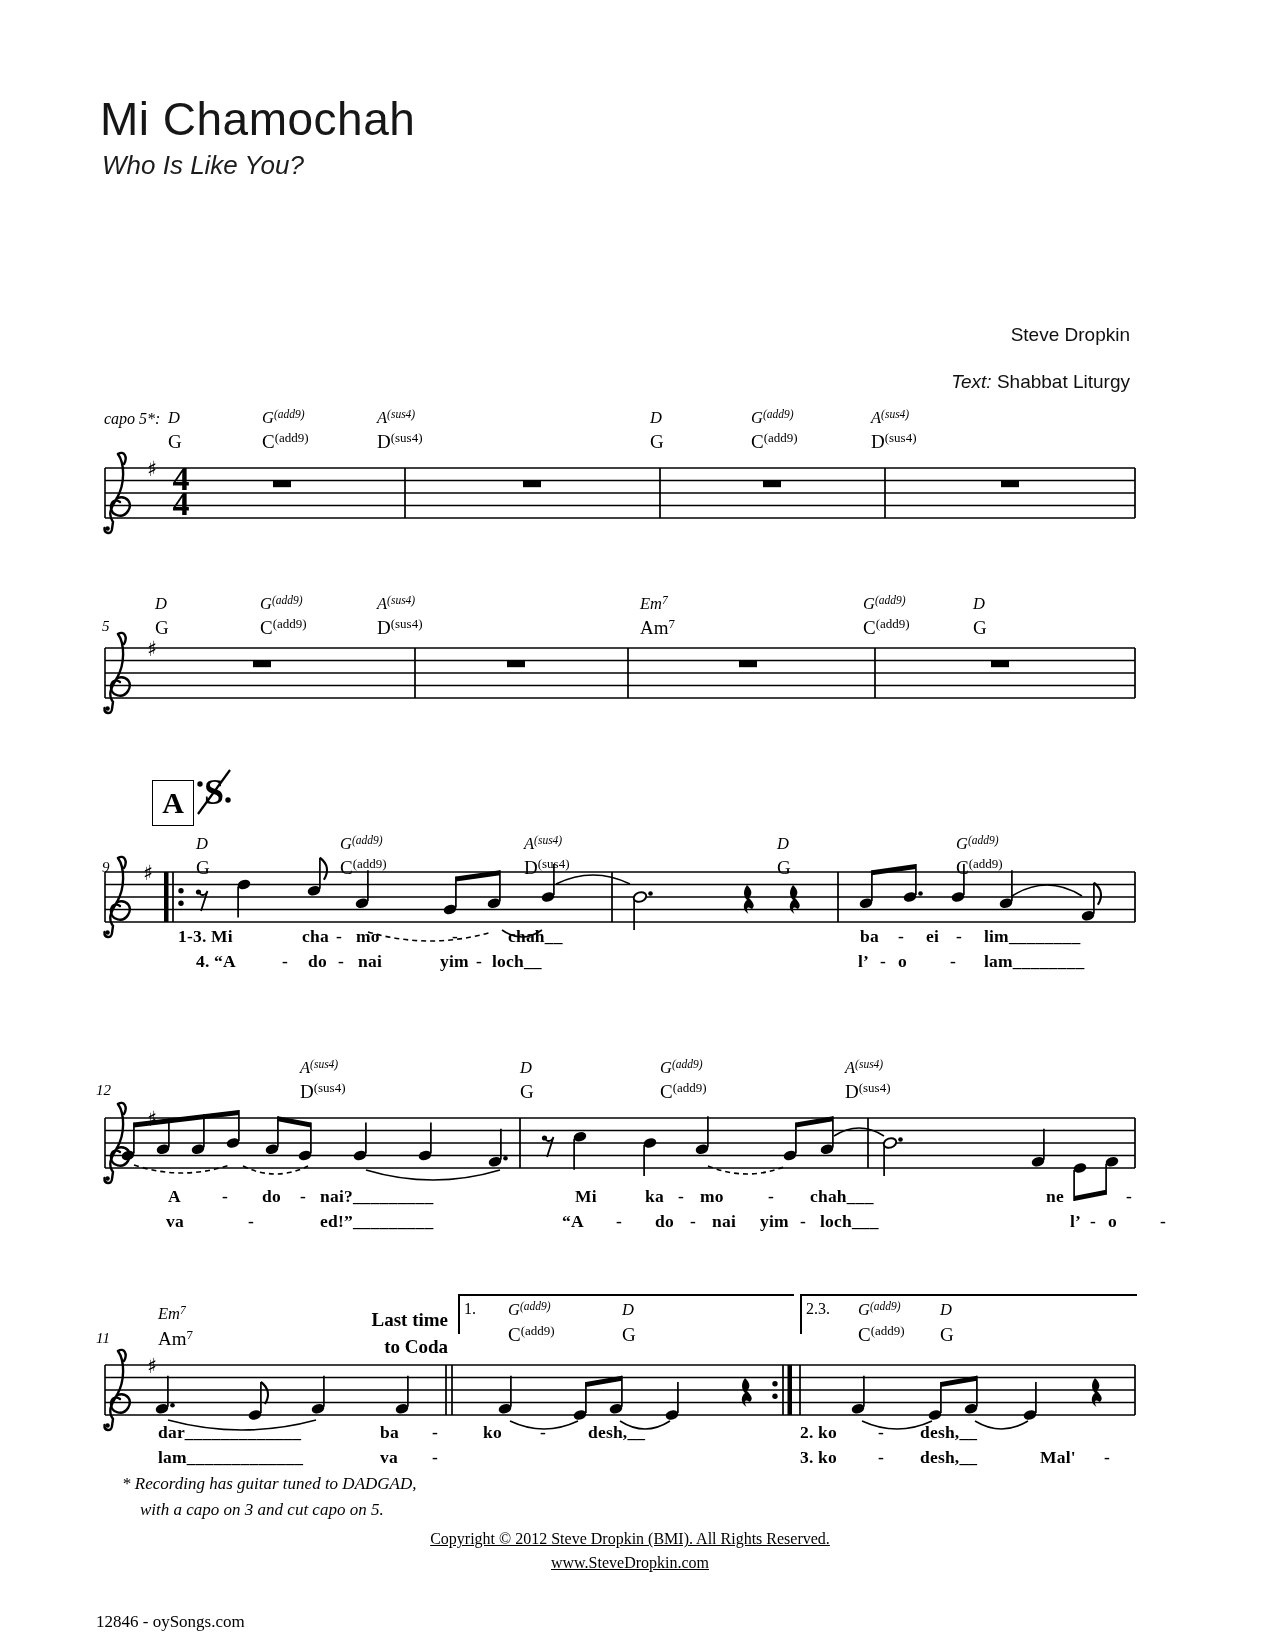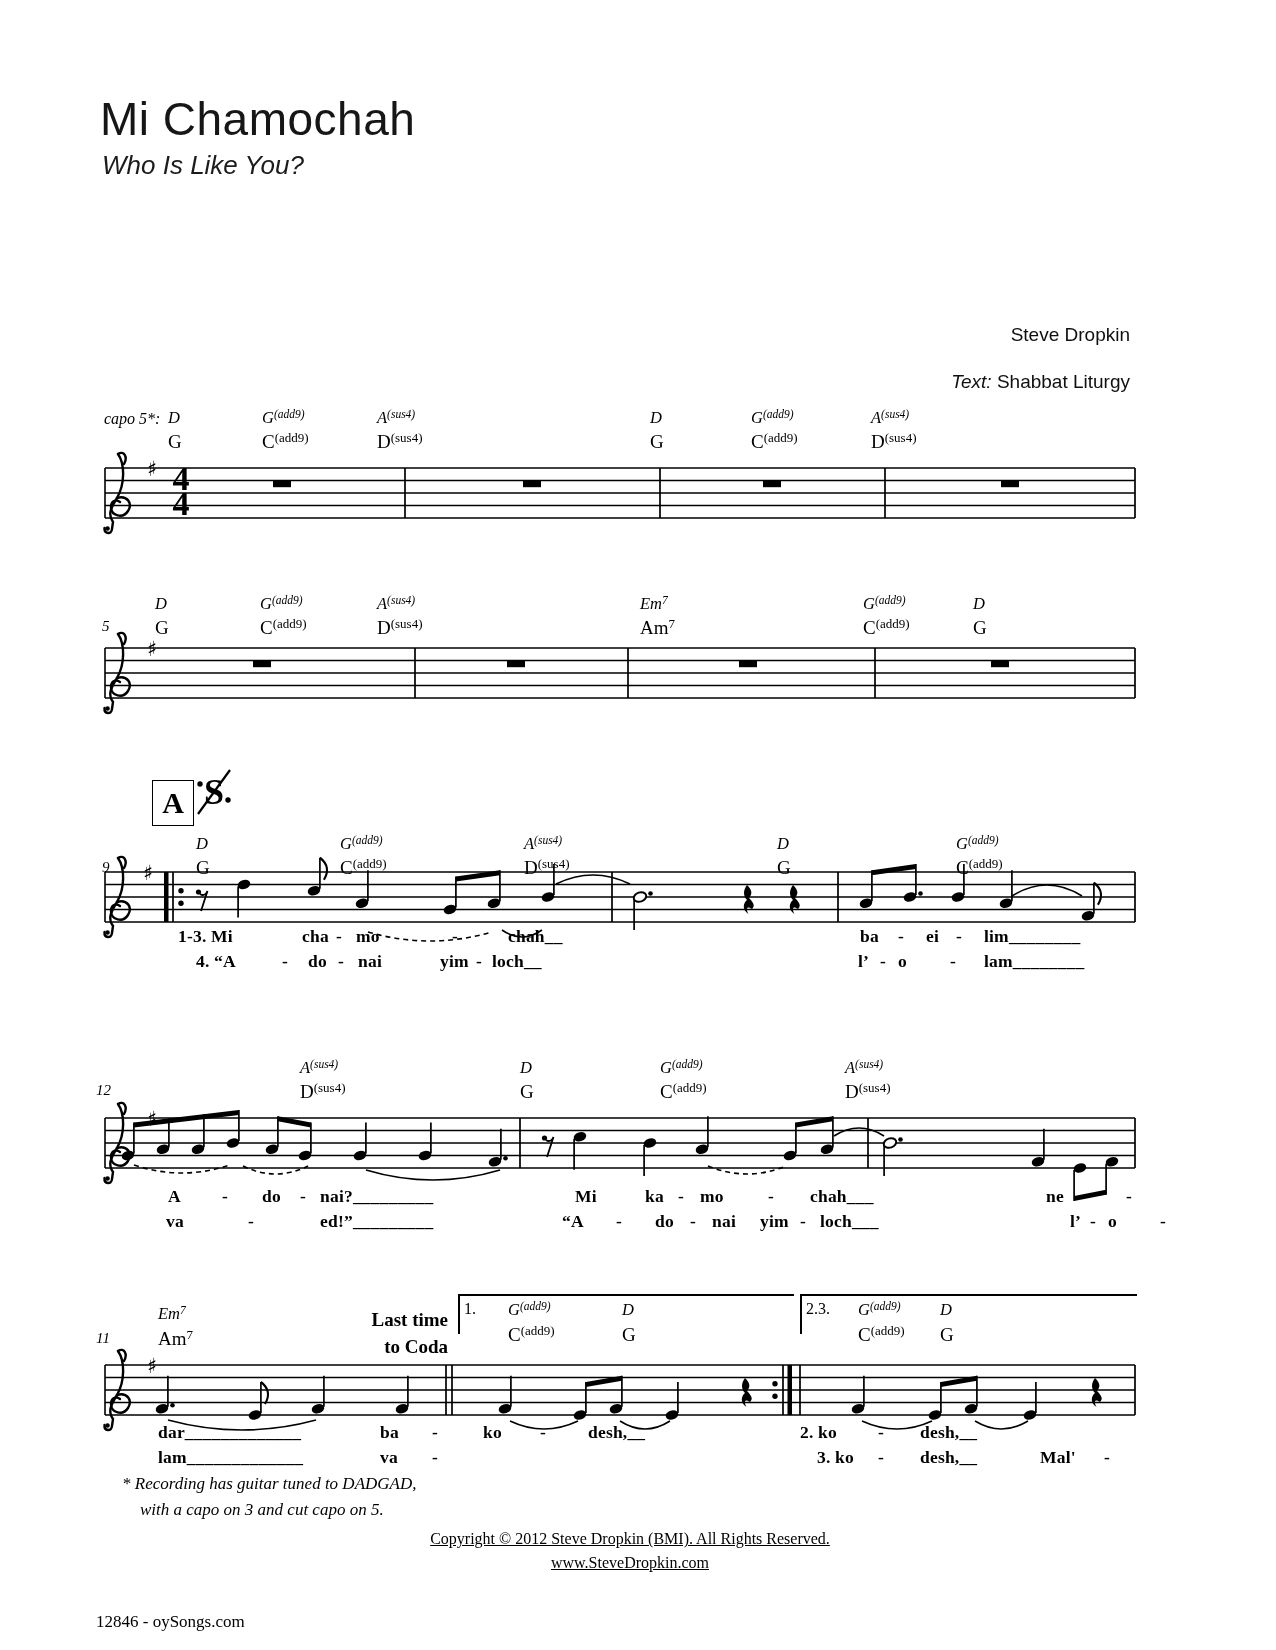--- a/index.html
+++ b/index.html
@@ -421,21 +421,21 @@
         <span class="abs lyric" style="left: 432px; top: 1422px;">-</span>
         <span class="abs lyric" style="left: 483px; top: 1422px; text-align: right;">ko</span>
         <span class="abs lyric" style="left: 540px; top: 1422px;">-</span>
         <span class="abs lyric" style="left: 588px; top: 1422px;">desh,__</span>
         <span class="abs lyric" style="left: 800px; top: 1422px;">2. ko</span>
         <span class="abs lyric" style="left: 878px; top: 1422px;">-</span>
         <span class="abs lyric" style="left: 920px; top: 1422px;">desh,__</span>
         <span class="abs lyric" style="left: 158px; top: 1447px;">lam_____________</span>
         <span class="abs lyric" style="left: 380px; top: 1447px;">va</span>
         <span class="abs lyric" style="left: 432px; top: 1447px;">-</span>
-        <span class="abs lyric" style="left: 800px; top: 1447px; margin-left: 17px;">3. ko</span>
+        <span class="abs lyric" style="left: 800px; top: 1447px;">3. ko</span>
         <span class="abs lyric" style="left: 878px; top: 1447px;">-</span>
         <span class="abs lyric" style="left: 920px; top: 1447px;">desh,__</span>
         <span class="abs lyric" style="left: 1040px; top: 1447px;">Mal'</span>
         <span class="abs lyric" style="left: 1104px; top: 1447px;">-</span>
       </div>
     </div>
 
   <div class="abs footnote" style="left:122px;top:1474px">* Recording has guitar tuned to DADGAD,</div>
   <div class="abs footnote" style="left:140px;top:1500px">with a capo on 3 and cut capo on 5.</div>
 

